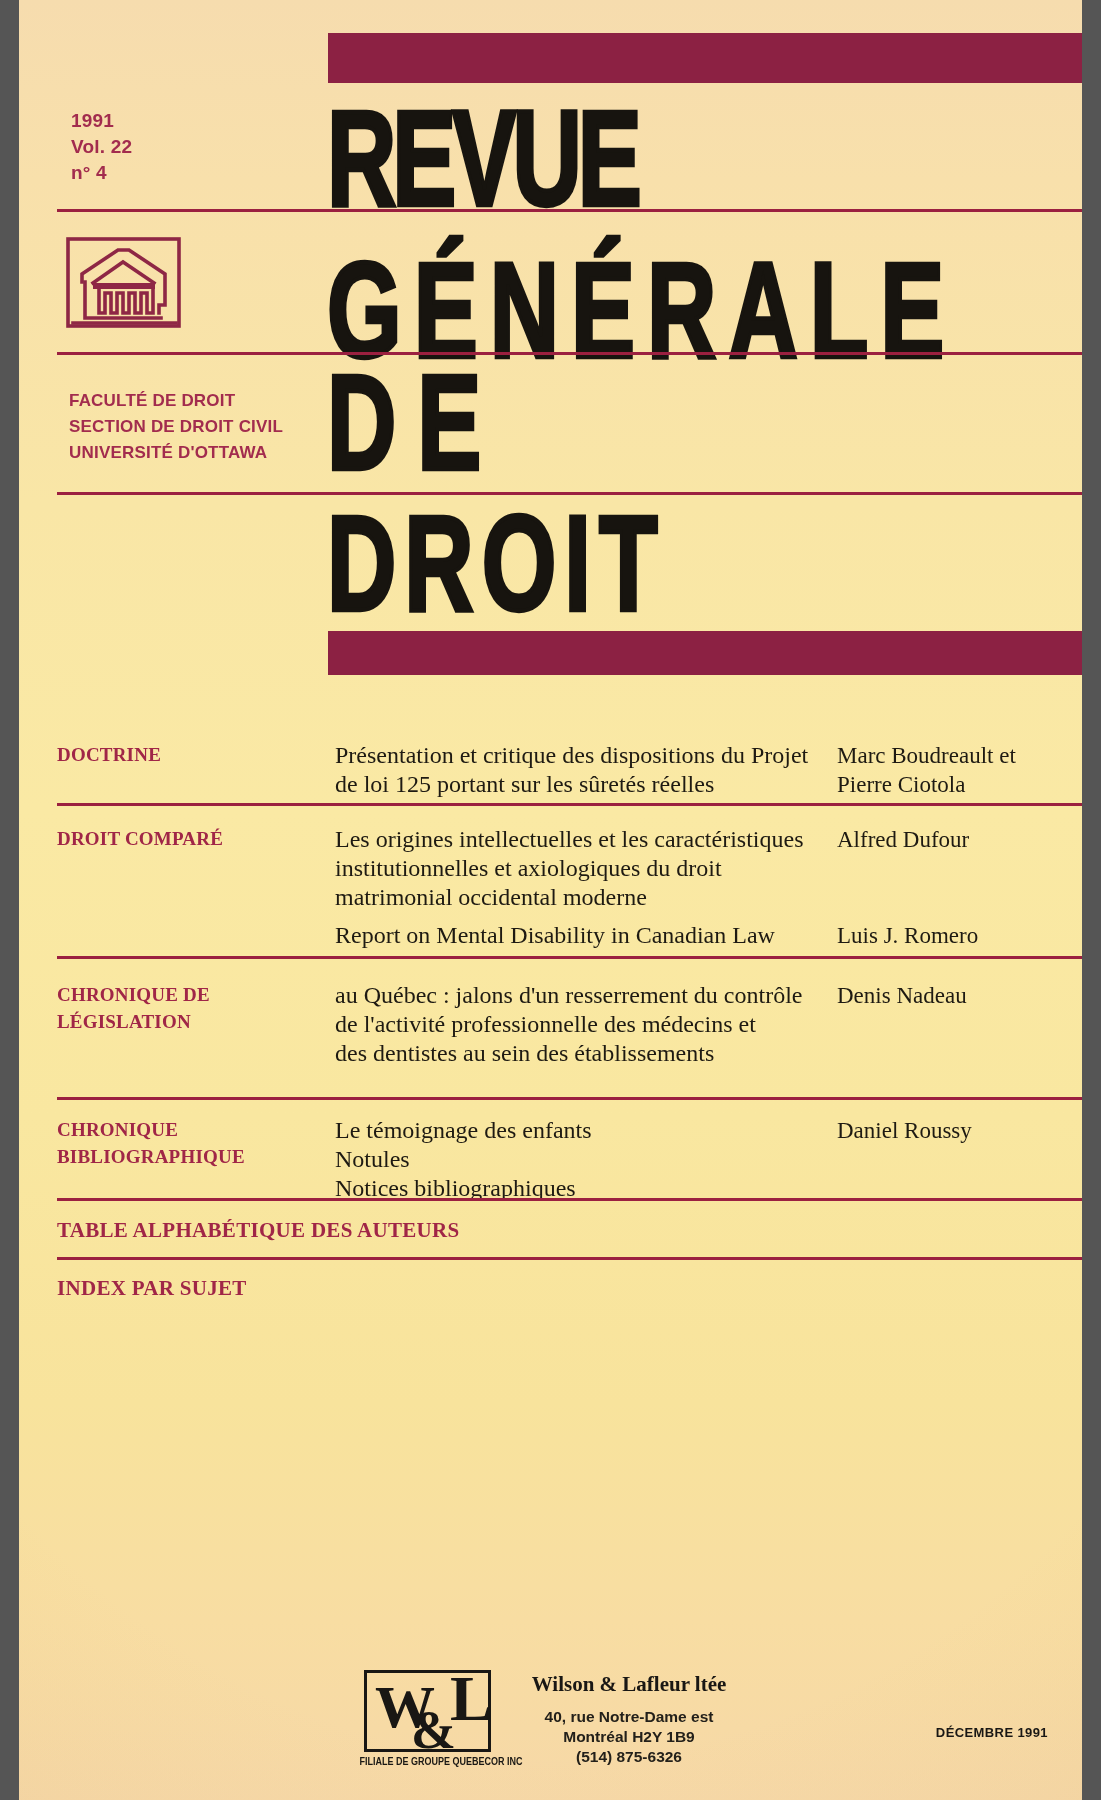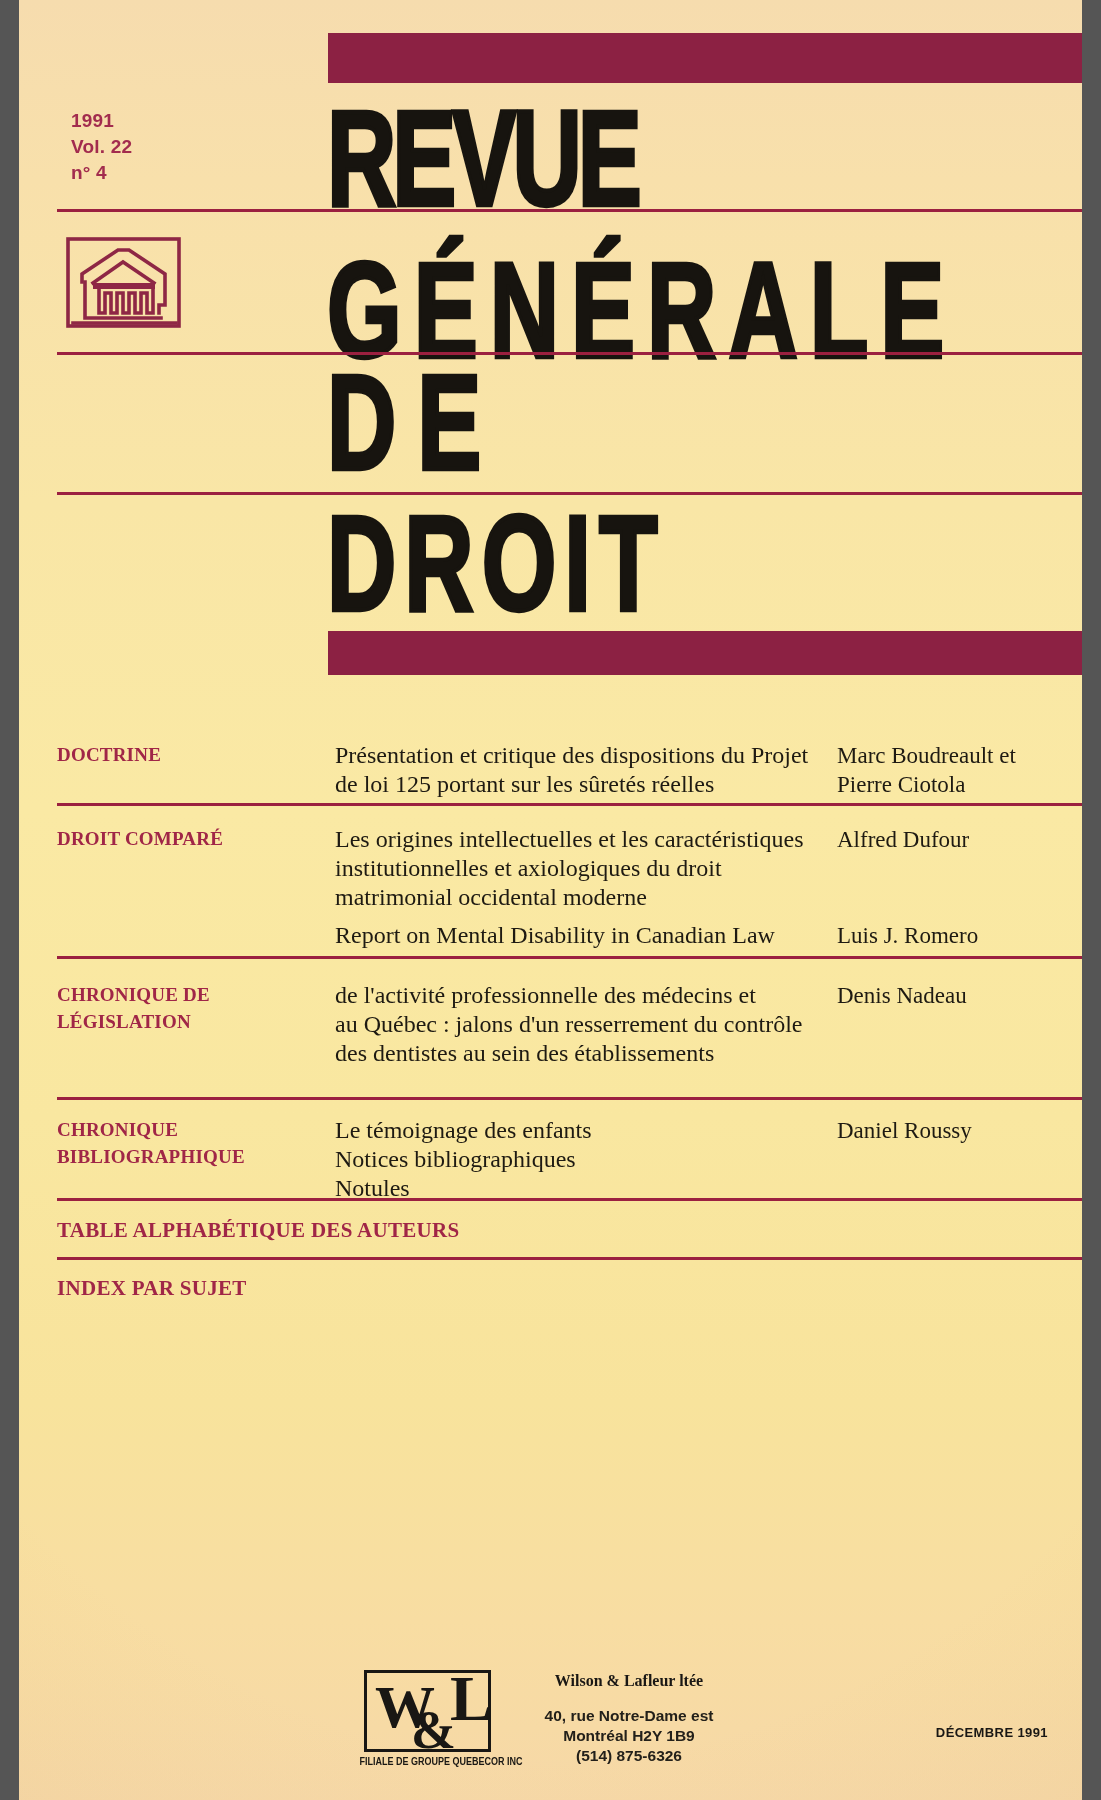--- a/index.html
+++ b/index.html
@@ -41,21 +41,21 @@
     font-weight:bold;font-size:21px;letter-spacing:.3px;white-space:nowrap;}
   
   .wlbox{position:absolute;left:345px;top:1670px;width:127px;height:82px;border:3px solid #191714;box-sizing:border-box;}
   .wlbox span{position:absolute;font-family:"Liberation Serif",serif;font-weight:bold;color:#191714;line-height:1;}
   .wl-w{left:8px;top:4px;font-size:60px;}
   .wl-amp{left:44px;top:30px;font-size:54px;}
   .wl-l{left:83px;top:-6px;font-size:64px;}
   .tagline{position:absolute;left:333px;top:1756px;width:150px;text-align:center;color:#1a1814;
     font-size:10px;font-weight:bold;letter-spacing:0;transform:scaleX(.9);transform-origin:center;white-space:nowrap;}
   .pubblock{position:absolute;left:489px;top:1672px;width:242px;text-align:center;color:#23201a;}
-  .pubname{font-family:"Liberation Serif",serif;font-weight:bold;font-size:16px;color:#191714;margin-bottom:16px;white-space:nowrap;}
+  .pubname{font-family:"Liberation Serif",serif;font-weight:bold;font-size:21px;color:#191714;margin-bottom:10px;white-space:nowrap;}
   .publine{font-size:15.5px;line-height:20px;font-weight:bold;white-space:nowrap;}
   .issuedate{position:absolute;right:34px;top:1725px;color:#191714;font-size:13px;font-weight:bold;letter-spacing:.4px;white-space:nowrap;text-align:right;}
 </style>
 </head>
 <body>
 
 <div class="page">
 
   <div class="bar top"></div>
 
@@ -79,20 +79,25 @@
       <rect x="2" y="2" width="111" height="87"></rect>
       <path d="M16 45 L16 37 L52 13 L63 13 L99 37 L99 68 L93 68 L93 76"></path>
       <path d="M27 46 L57 25 L88 46"></path>
       <path d="M30 49 L86 49" stroke-width="6"></path>
       <path d="M33 52 L33 76 L39 76 L39 56 L45 56 L45 76 L51 76 L51 56 L57 56 L57 76 L63 76 L63 56 L69 56 L69 76 L75 76 L75 56 L81 56 L81 76 L87 76 L87 52"></path>
       <path d="M19 45 L19 81 L95 81"></path>
       <path d="M7 86 L110 86"></path>
     </g>
   </svg>
 
+  <div class="affil">
+    <div>FACULTÉ DE DROIT</div>
+    <div>SECTION DE DROIT CIVIL</div>
+    <div>UNIVERSITÉ D'OTTAWA</div>
+  </div>
 
   <div class="bar under-title"></div>
 
   <div class="sec" style="top:741px">
     <div class="head">
       <div>DOCTRINE</div>
     </div>
     <div class="titles">
       <div>Présentation et critique des dispositions du Projet</div>
       <div>de loi 125 portant sur les sûretés réelles</div>
@@ -124,40 +129,40 @@
   </div>
 
   <div class="rule" style="top:956px"></div>
 
   <div class="sec" style="top:981px">
     <div class="head">
       <div>CHRONIQUE DE</div>
       <div>LÉGISLATION</div>
     </div>
     <div class="titles">
+      <div>au Québec : jalons d'un resserrement du contrôle</div>
       <div>de l'activité professionnelle des médecins et</div>
-      <div>au Québec : jalons d'un resserrement du contrôle</div>
       <div>des dentistes au sein des établissements</div>
     </div>
     <div class="authors">
       <div>Denis Nadeau</div>
     </div>
   </div>
 
   <div class="rule" style="top:1097px"></div>
 
   <div class="sec" style="top:1116px">
     <div class="head">
       <div>CHRONIQUE</div>
       <div>BIBLIOGRAPHIQUE</div>
     </div>
     <div class="titles">
       <div>Le témoignage des enfants</div>
+      <div>Notules</div>
       <div>Notices bibliographiques</div>
-      <div>Notules</div>
     </div>
     <div class="authors">
       <div>Daniel Roussy</div>
     </div>
   </div>
 
   <div class="rule" style="top:1198px"></div>
 
   <div class="idxrow" style="top:1218px">TABLE ALPHABÉTIQUE DES AUTEURS</div>
 

